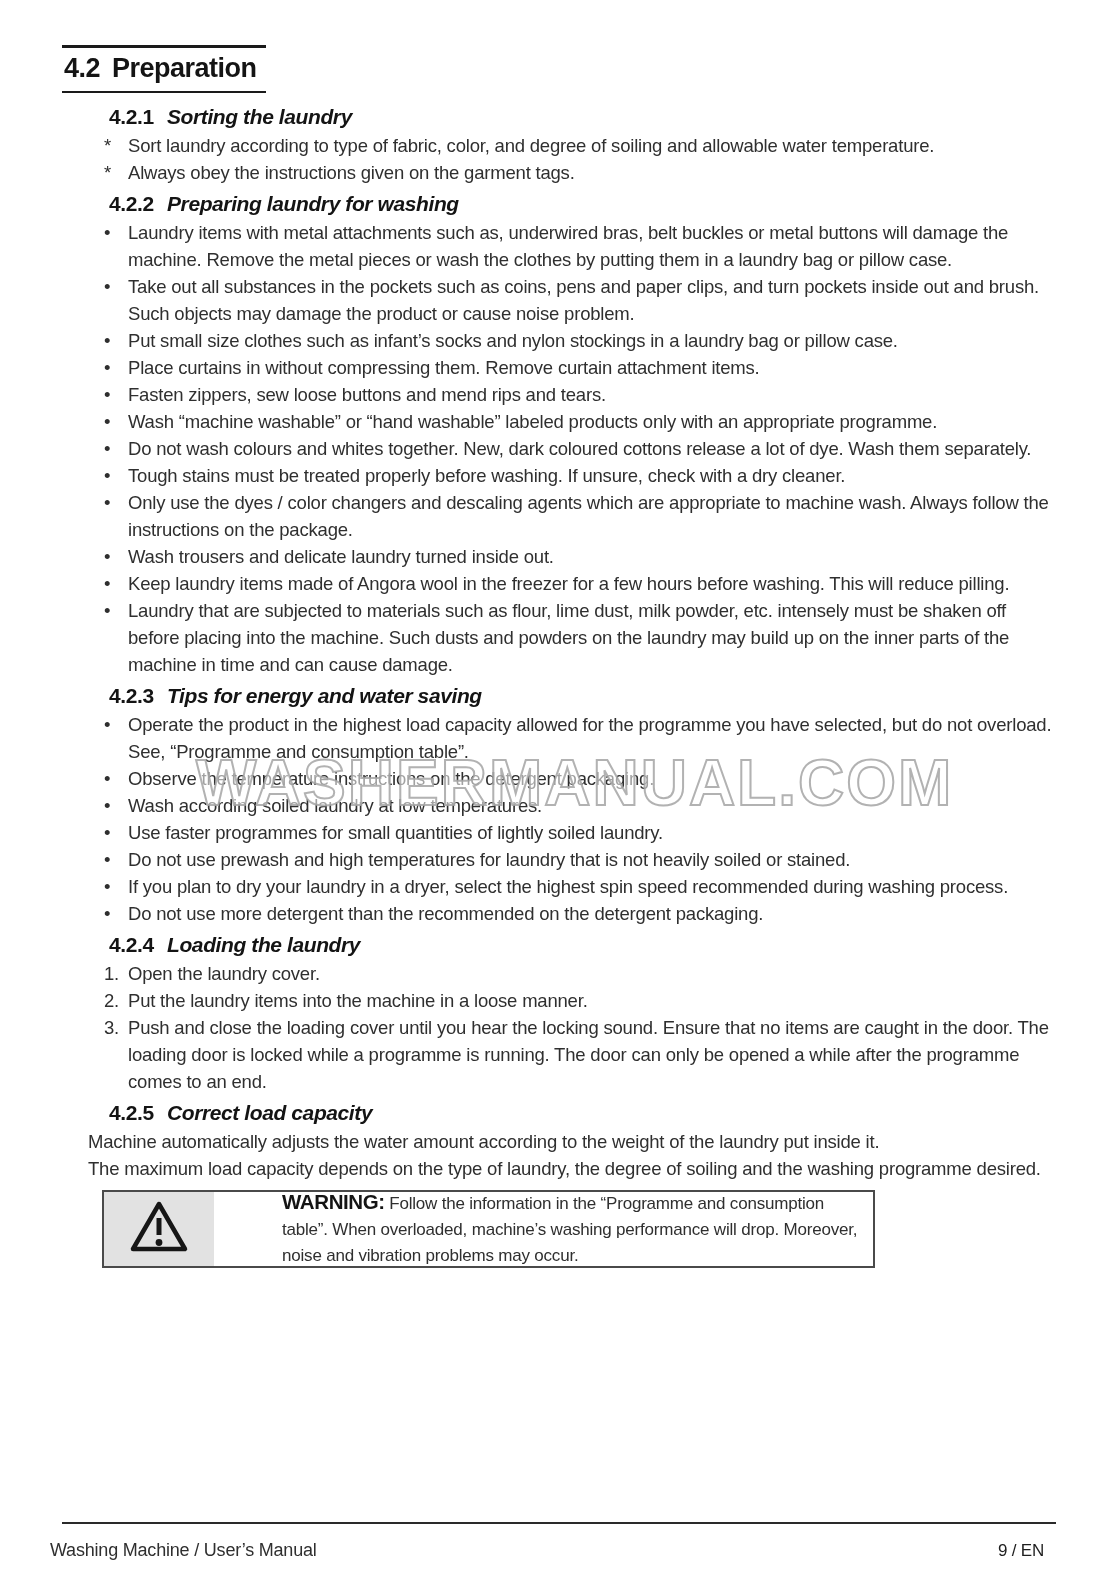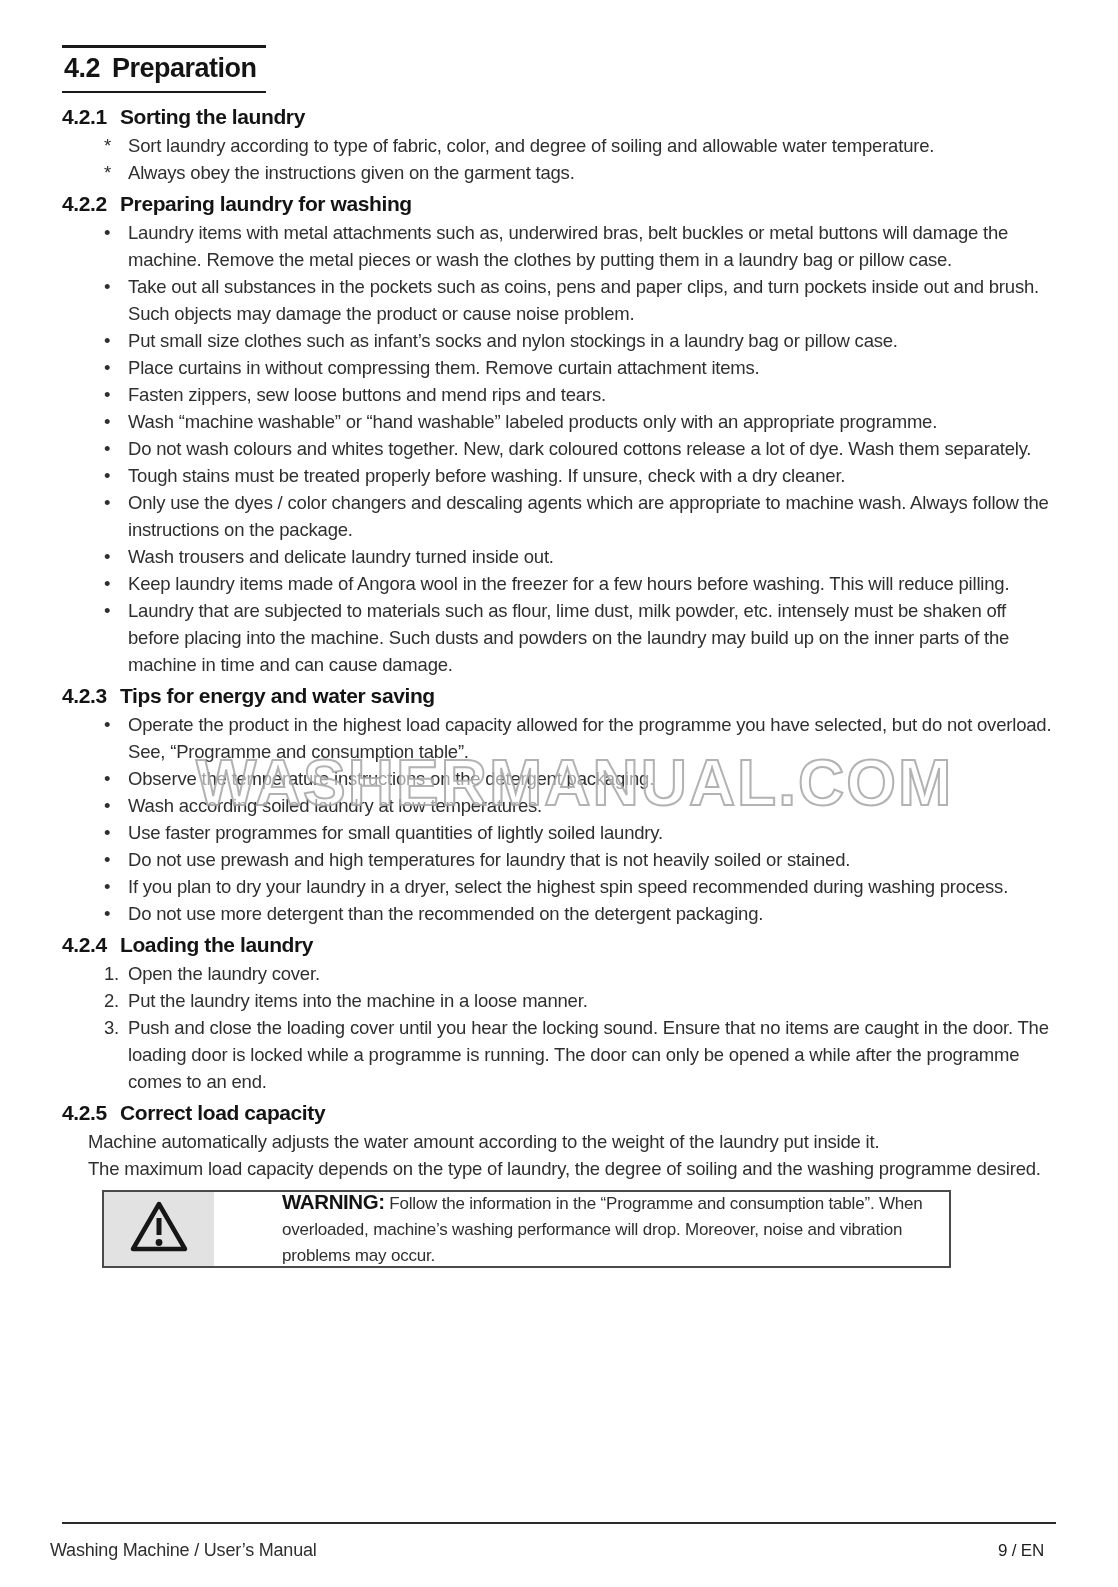--- a/index.html
+++ b/index.html
@@ -9,30 +9,30 @@
     color:#2f2f2f;letter-spacing:-0.2px;overflow:hidden;
   }
   .content{position:absolute;left:62px;top:45px;width:994px;}
   
   .chapter{display:inline-block;border-top:3px solid #1a1a1a;border-bottom:2px solid #1a1a1a;
     padding:5px 2px 7px 2px;min-width:200px;margin-bottom:6px;}
   .chapter .num,.chapter .ttl{font-size:27px;font-weight:bold;color:#141414;letter-spacing:-0.5px;}
   .chapter .ttl{margin-left:12px;}
   
   .sec-h{margin:6px 0 3px 0;font-size:21px;font-weight:bold;color:#141414;letter-spacing:-0.4px;}
-  .sec-h .num{display:inline-block;min-width:52px;}
-  .sec-h .ttl{margin-left:6px;}
+  .sec-h .num{display:inline-block;min-width:52px;margin-left:47px;}
+  .sec-h .ttl{margin-left:6px;font-style:italic;}
   
   .intro,.para{margin:0 0 0 26px;font-size:18.5px;line-height:27px;}
   .list{margin:0;padding:0 0 0 42px;}
   .li{display:flex;font-size:18.5px;line-height:27px;}
   .li .mk{flex:0 0 24px;color:#2f2f2f;}
   .li .tx{flex:1 1 auto;}
   
-  .warnbox{margin:8px 0 0 40px;width:849px;height:78px;border:2px solid #4a4a4a;
+  .warnbox{margin:8px 0 0 40px;width:773px;height:78px;border:2px solid #4a4a4a;
     display:flex;align-items:stretch;box-sizing:border-box;}
   .warn-icon-cell{flex:0 0 110px;background:#e2e2e2;display:flex;align-items:center;justify-content:center;}
   .warn-text-cell{flex:1 1 auto;display:flex;align-items:center;padding:6px 14px 6px 68px;}
   .warn-text{font-size:17px;line-height:26px;color:#2f2f2f;}
   .warn-label{font-weight:bold;font-size:20.5px;color:#141414;letter-spacing:-0.4px;}
   
   .watermark{
     position:absolute;left:196px;top:746px;z-index:5;pointer-events:none;
     font-size:64px;font-weight:bold;letter-spacing:2px;white-space:nowrap;
     color:rgba(255,255,255,0.55);

